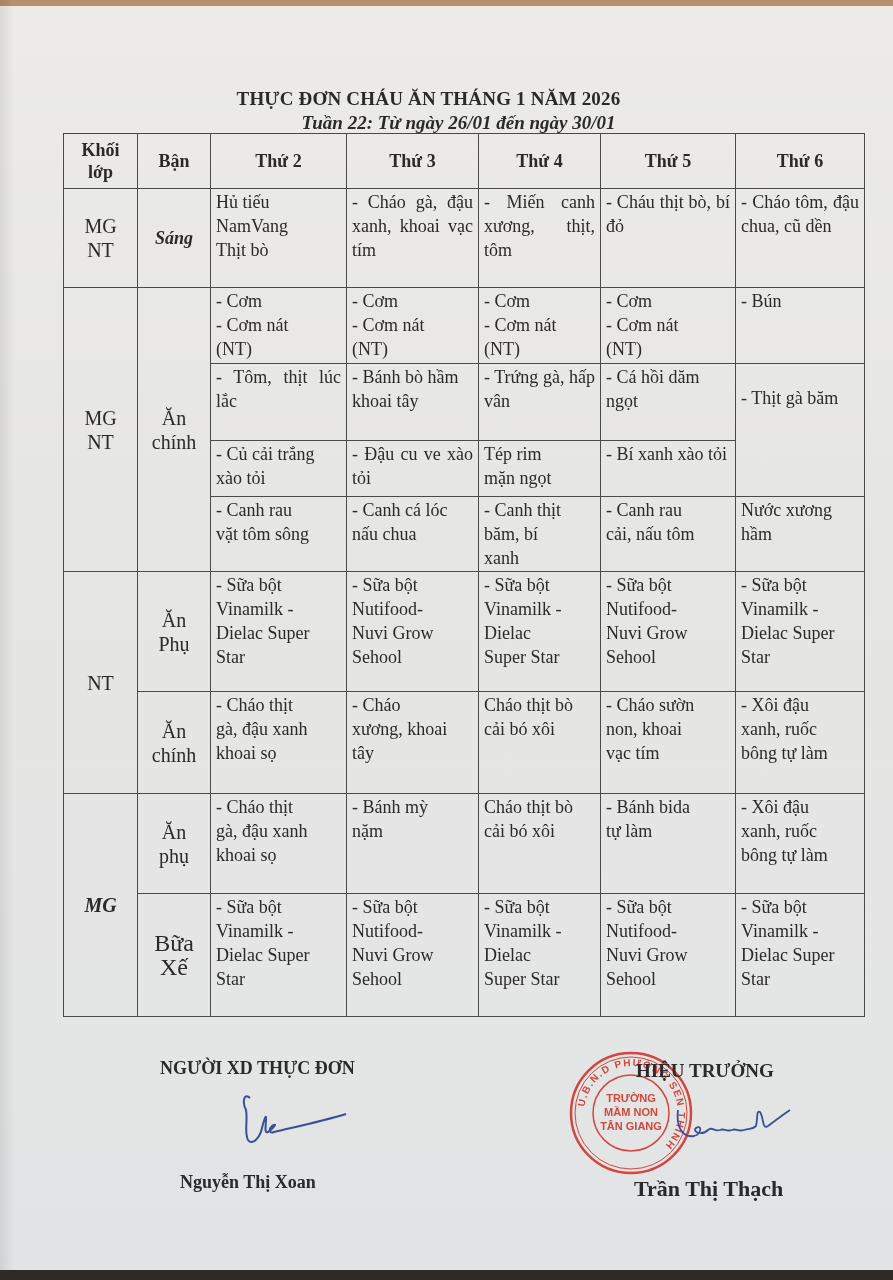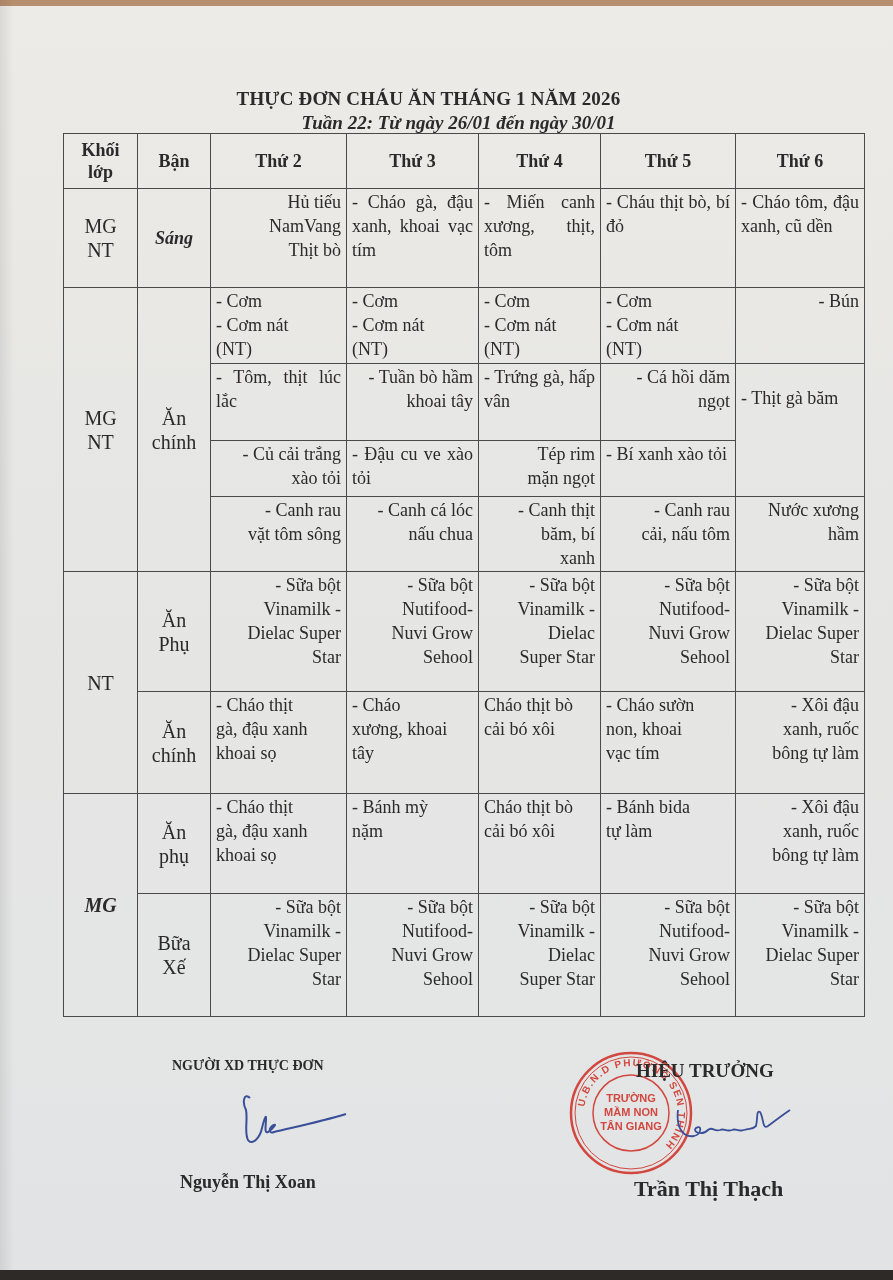--- a/index.html
+++ b/index.html
@@ -22,27 +22,27 @@
 
   table.menu {
     position:absolute; left:63px; top:133px;
     border-collapse:collapse; table-layout:fixed;
     font-size:18px; line-height:24px;
   }
   table.menu td, table.menu th {
     border:1.5px solid #4a4a4a; vertical-align:top; padding:1px 5px;
   }
   table.menu th { font-weight:bold; text-align:center; vertical-align:middle; font-size:18px; line-height:22px; }
-  .c { text-align:right; }
+  .c { text-align:left; }
   .j { text-align:justify; text-align-last:left; }
   .mid { vertical-align:middle !important; text-align:center; }
   .bold { font-weight:bold;font-style:italic; }
   .pre { white-space:pre-line; }
 
-  .sig-left-title { position:absolute; left:172px; top:1058px; font-size:14px; font-weight:bold; }
+  .sig-left-title { position:absolute; left:160px; top:1058px; font-size:18px; font-weight:bold; }
   .sig-left-name { position:absolute; left:180px; top:1172px; font-size:18px; font-weight:bold; }
   .sig-right-title { position:absolute; left:636px; top:1060px; font-size:19px; font-weight:bold; }
   .sig-right-name { position:absolute; left:634px; top:1176px; font-size:22px; font-weight:bold; }
   .sig-scribble { position:absolute; }
   .stamp { position:absolute; left:568px; top:1050px; width:126px; height:126px; }
 </style>
 </head>
 <body>
 
 <div class="top-band"></div>
@@ -77,21 +77,21 @@
   <tr style="height:99px">
     <td class="mid pre" style="font-size:20px;">MG
 NT</td>
     <td class="mid bold">Sáng</td>
     <td class="c pre">Hủ tiếu
 NamVang
 Thịt bò</td>
     <td class="j">- Cháo gà, đậu xanh, khoai vạc tím</td>
     <td class="j">- Miến canh xương, thịt, tôm</td>
     <td class="j">- Cháu thịt bò, bí đỏ</td>
-    <td class="j">- Cháo tôm, đậu xanh, cũ dền</td>
+    <td class="j">- Cháo tôm, đậu chua, cũ dền</td>
   </tr>
 
   <tr style="height:76px">
     <td rowspan="4" class="mid pre" style="font-size:20px;">MG
 NT</td>
     <td rowspan="4" class="mid pre" style="font-size:20px;">Ăn
 chính</td>
     <td class="pre">- Cơm
 - Cơm nát
 (NT)</td>
@@ -101,21 +101,21 @@
     <td class="pre">- Cơm
 - Cơm nát
 (NT)</td>
     <td class="pre">- Cơm
 - Cơm nát
 (NT)</td>
     <td class="c">- Bún</td>
   </tr>
   <tr style="height:77px">
     <td class="j">- Tôm, thịt lúc lắc</td>
-    <td class="c pre">- Tuần bò hầm
+    <td class="c pre">- Bánh bò hầm
 khoai tây</td>
     <td class="j">- Trứng gà, hấp vân</td>
     <td class="c pre">- Cá hồi dăm
 ngọt</td>
     <td rowspan="2" style="padding-top:22px;">- Thịt gà băm</td>
   </tr>
   <tr style="height:56px">
     <td class="c pre">- Củ cải trắng
 xào tỏi</td>
     <td class="j">- Đậu cu ve xào tỏi</td>
@@ -192,21 +192,21 @@
 nặm</td>
     <td class="pre">Cháo thịt bò
 cải bó xôi</td>
     <td class="pre">- Bánh bida
 tự làm</td>
     <td class="c pre">- Xôi đậu
 xanh, ruốc
 bông tự làm</td>
   </tr>
   <tr style="height:123px">
-    <td class="mid pre" style="font-size:20px;">Bữa
+    <td class="mid pre" style="font-size:24px;">Bữa
 Xế</td>
     <td class="c pre">- Sữa bột
 Vinamilk -
 Dielac Super
 Star</td>
     <td class="c pre">- Sữa bột
 Nutifood-
 Nuvi Grow
 Sehool</td>
     <td class="c pre">- Sữa bột

